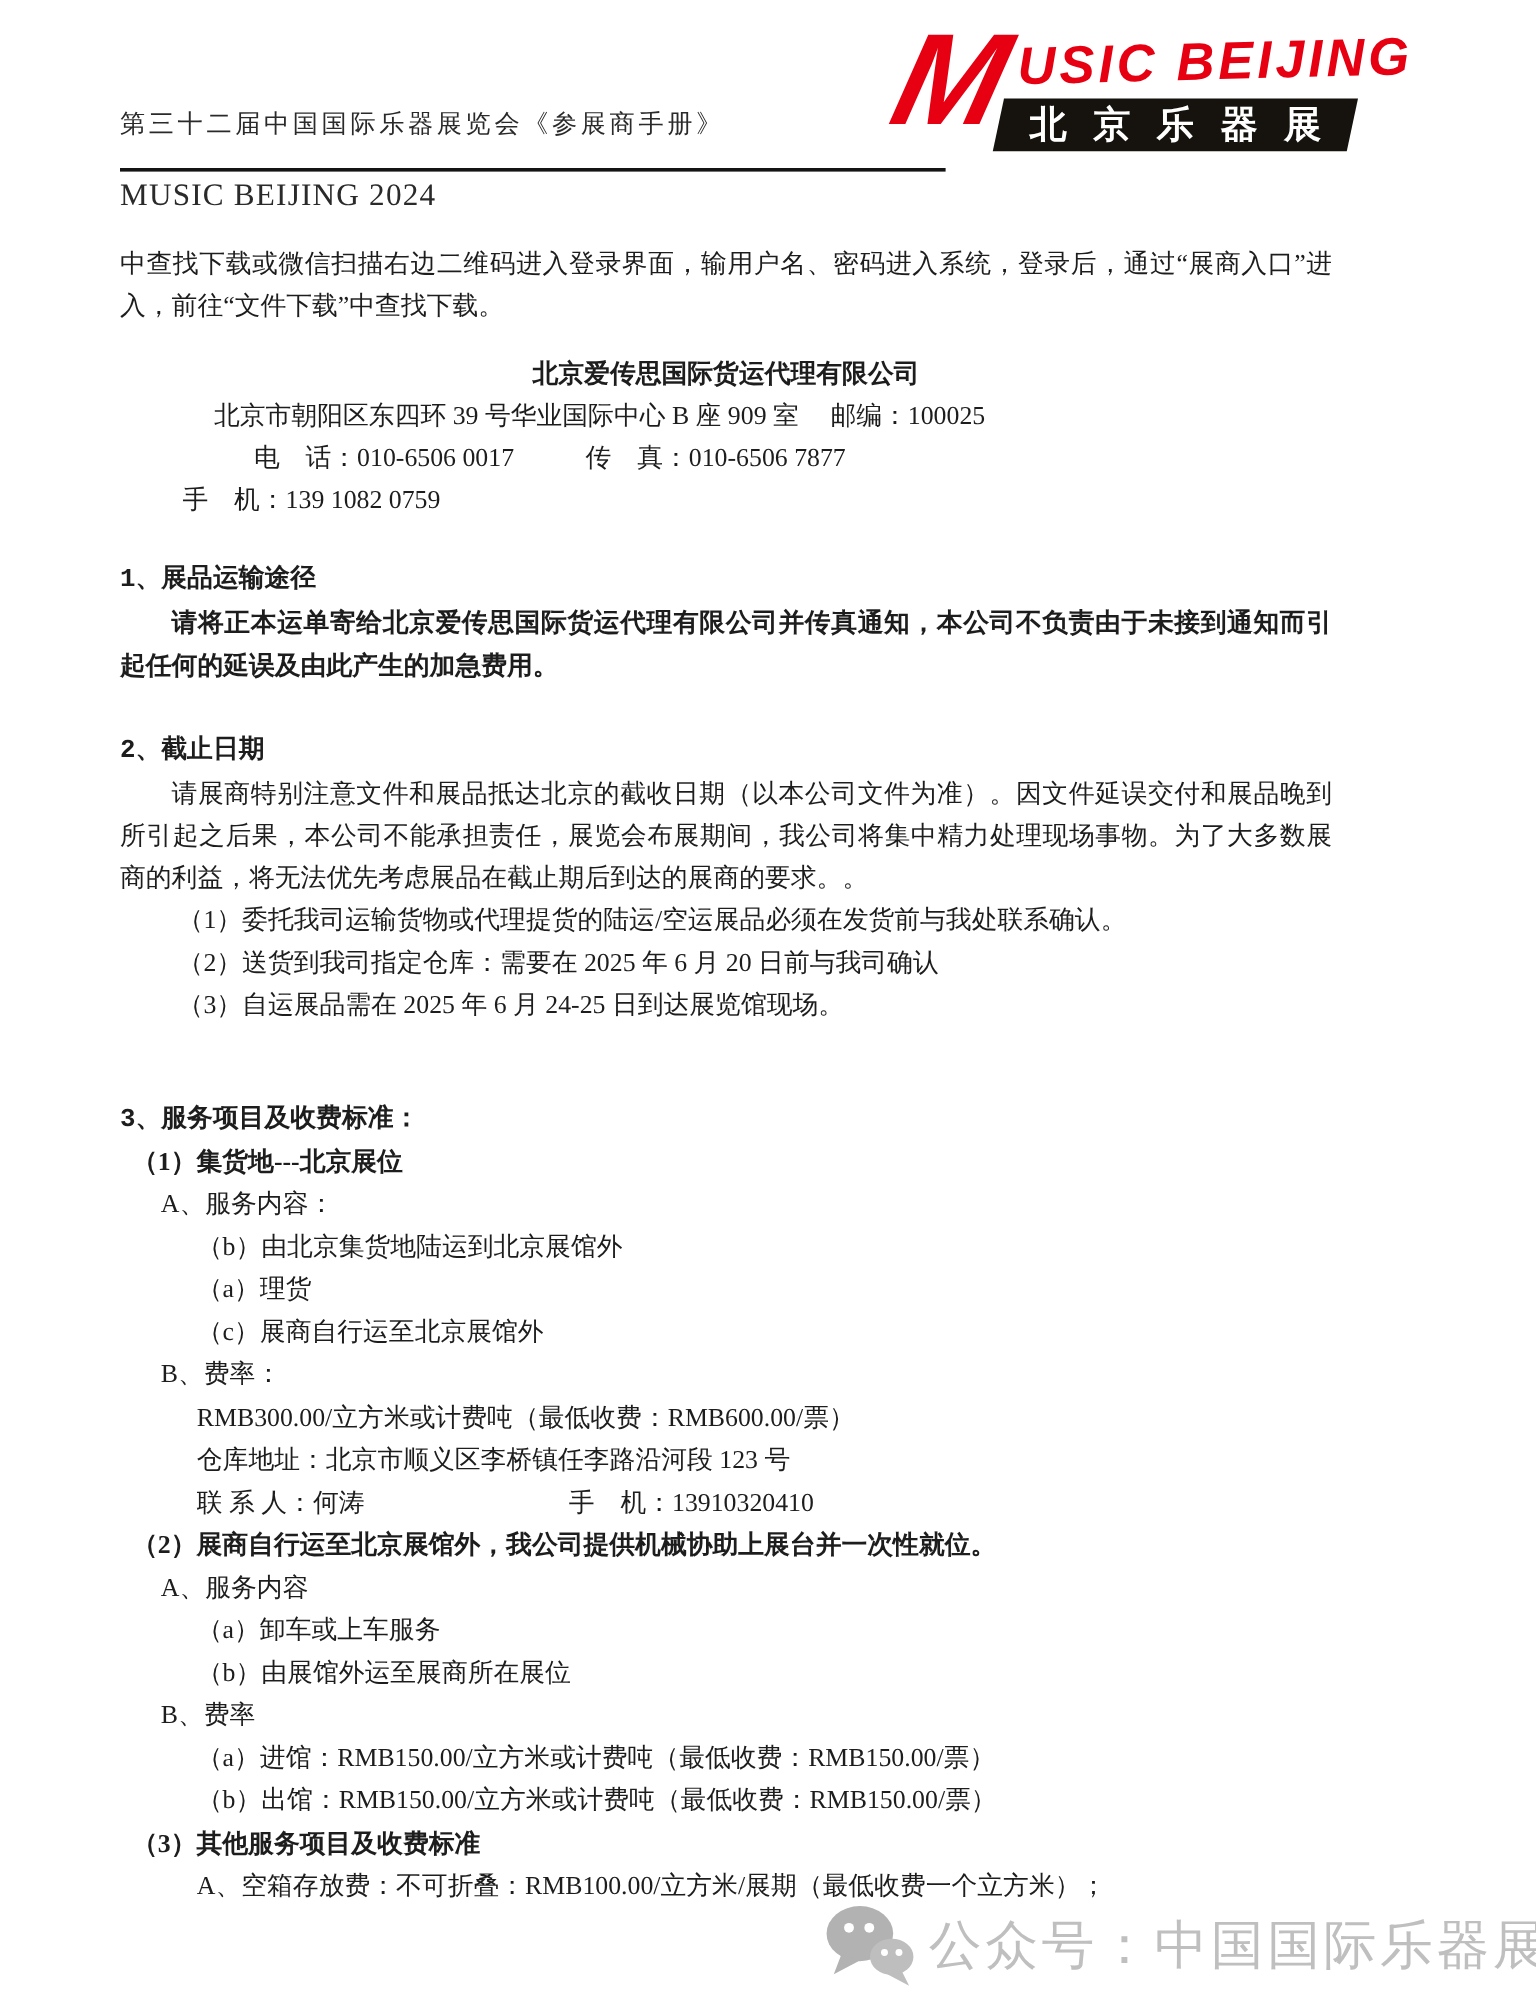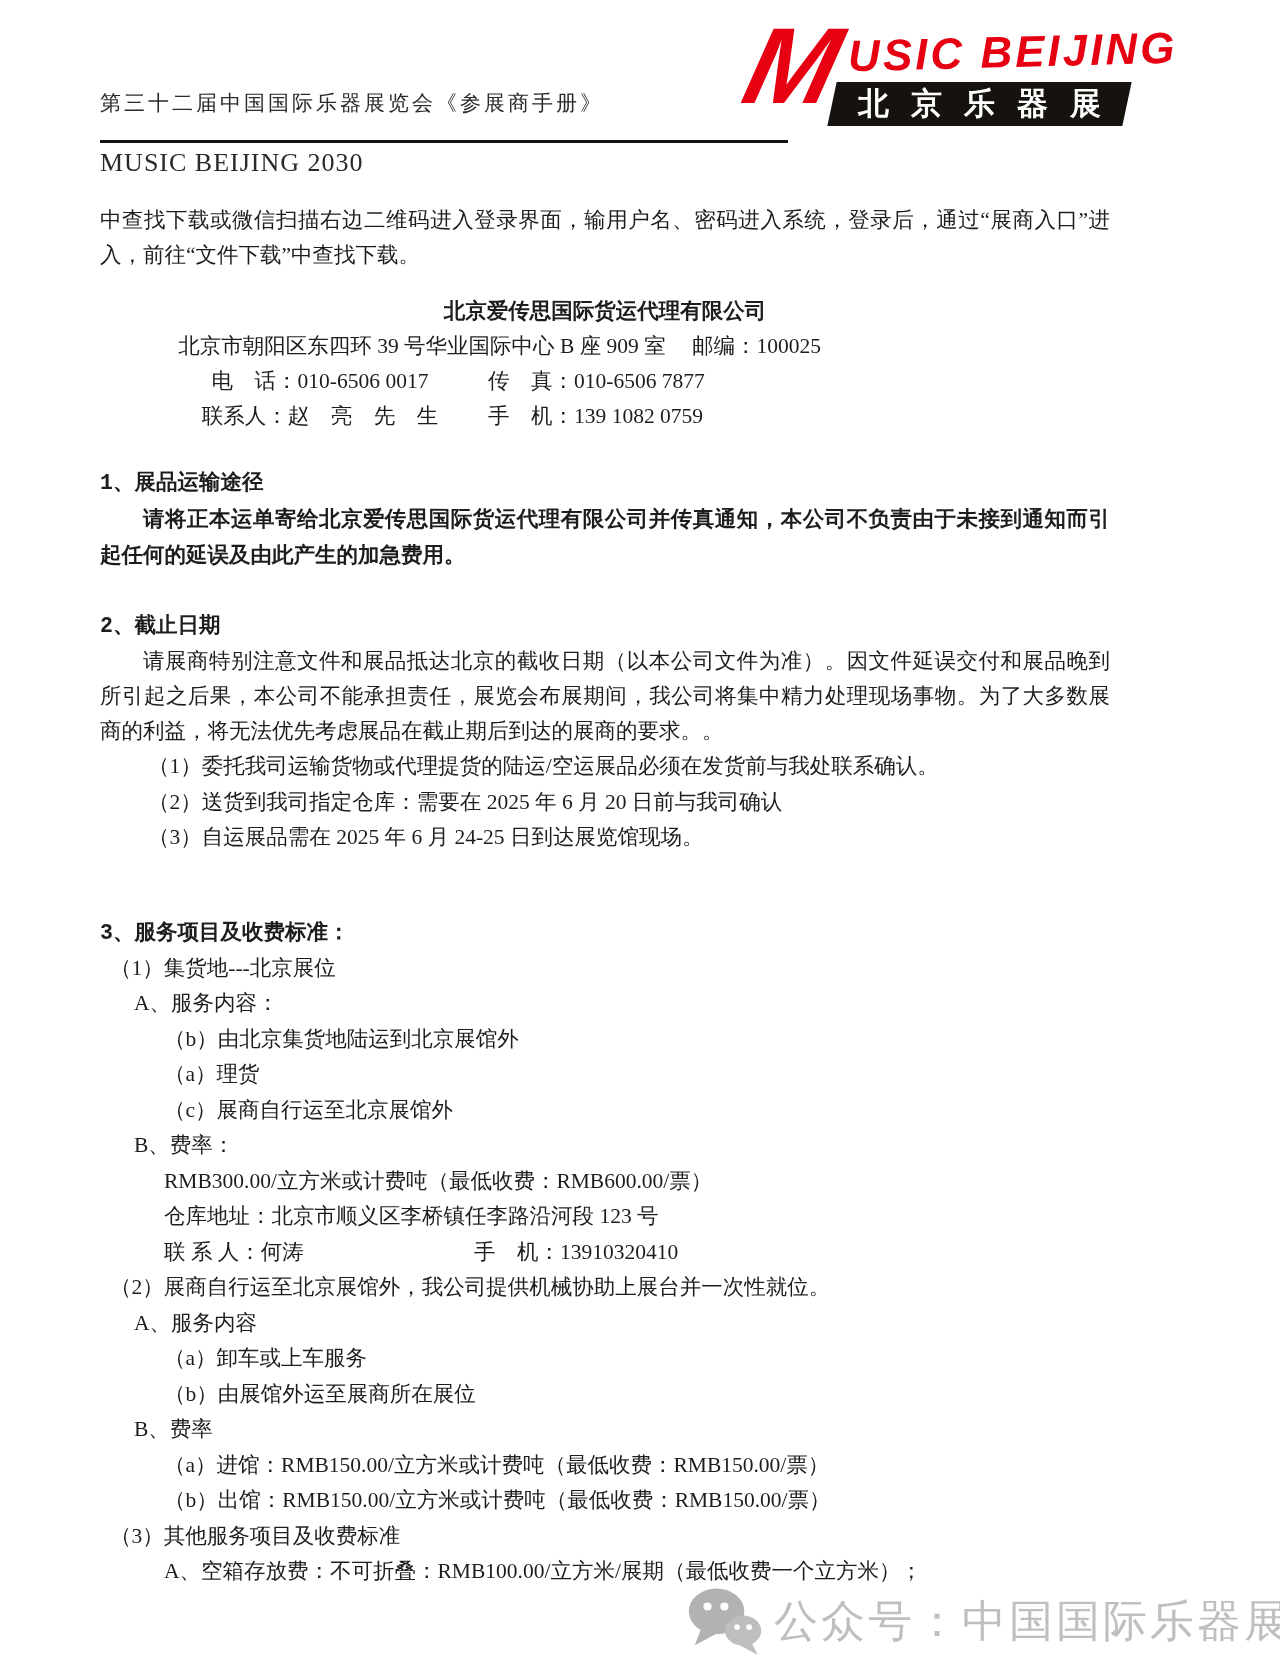--- a/index.html
+++ b/index.html
@@ -66,21 +66,21 @@
     font-family:"Liberation Sans","DejaVu Sans",sans-serif;
     font-weight:bold;
     font-size:21.5px;
     line-height:36px;
     text-indent:2em;
     text-align:justify;
   }
 
   .ln { font-size:21.5px; line-height:35.5px; }
   .ind1 { padding-left:48px; }
-  .lv1 { padding-left:10px; }
+  .lv1 { padding-left:10px;font-weight:bold; }
   .lv2 { padding-left:34px; }
   .lv3 { padding-left:64px; }
   .pair { display:flex; }
   .pair .col1 { width:310px; flex:0 0 auto; }
 
   
   .logo { position:absolute; left:752px; top:26px; width:424px; height:104px; }
   .logo-m {
     position:absolute; left:-4px; top:-14px;
     font-family:"Liberation Sans","DejaVu Sans",sans-serif;
@@ -124,36 +124,35 @@
 
   <div class="logo">
     <div class="logo-m">M</div>
     <div class="logo-script">USIC BEIJING</div>
     <div class="logo-bar"><span>北京乐器展</span></div>
   </div>
 
   <div class="content">
     <div class="header-title">第三十二届中国国际乐器展览会《参展商手册》</div>
     <div class="rule"></div>
-    <div class="subtitle">MUSIC BEIJING 2030</div>
+    <div class="subtitle">MUSIC BEIJING 2024</div>
 
     <div class="intro">中查找下载或微信扫描右边二维码进入登录界面，输用户名、密码进入系统，登录后，通过“展商入口”进入，前往“文件下载”中查找下载。</div>
 
     <div class="company">
       <div class="company-name">北京爱传思国际货运代理有限公司</div>
       <div class="company-line">
         <span class="col1" style="width:540px;">北京市朝阳区东四环 39 号华业国际中心 B 座 909 室</span>
         <span>邮编：100025</span>
       </div>
       <div class="company-line">
         <span class="col1">电　话：010-6506 0017</span>
         <span>传　真：010-6506 7877</span>
       </div>
       <div class="company-line">
-        <span class="col1">联系人：赵　亮　先　生</span>
         <span>手　机：139 1082 0759</span>
       </div>
     </div>
 
     <div class="sec-heading">1、展品运输途径</div>
     <div class="warning">请将正本运单寄给北京爱传思国际货运代理有限公司并传真通知，本公司不负责由于未接到通知而引起任何的延误及由此产生的加急费用。</div>
 
     <div class="sec-heading mt2">2、截止日期</div>
     <div class="para">请展商特别注意文件和展品抵达北京的截收日期（以本公司文件为准）。因文件延误交付和展品晚到所引起之后果，本公司不能承担责任，展览会布展期间，我公司将集中精力处理现场事物。为了大多数展商的利益，将无法优先考虑展品在截止期后到达的展商的要求。。</div>
     <div class="ln ind1">（1）委托我司运输货物或代理提货的陆运/空运展品必须在发货前与我处联系确认。</div>

